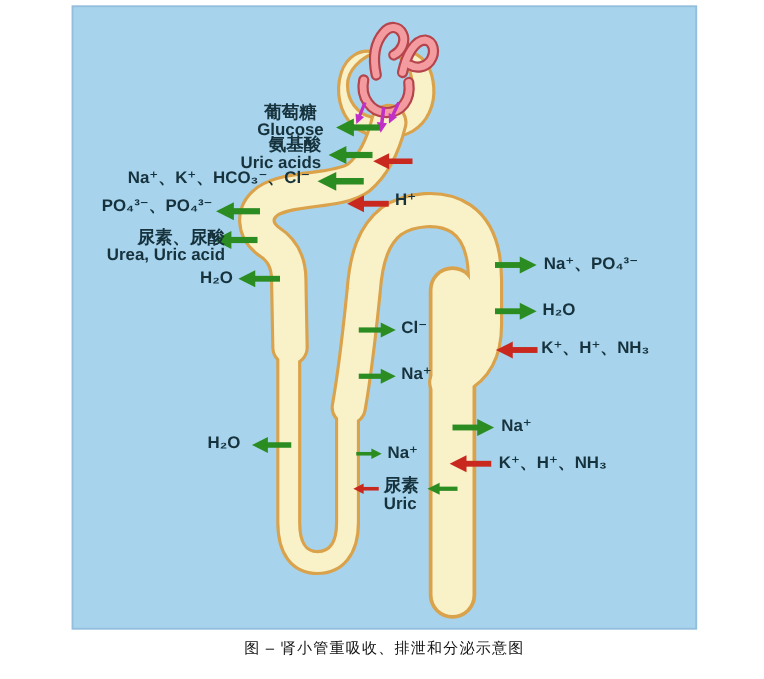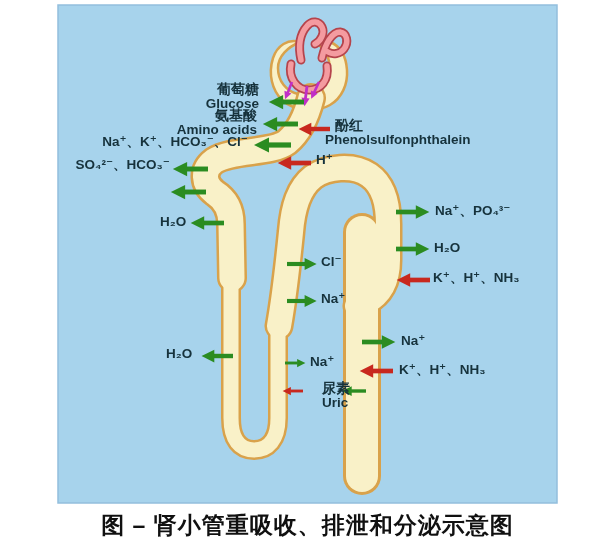--- a/index.html
+++ b/index.html
@@ -11,21 +11,21 @@
   .lbl {
     position:absolute; color:var(--c-text,#16323c); font-weight:bold;
     font-size:13.5px; line-height:14.5px; white-space:nowrap;
   }
   .lbl .line { display:block; }
   .lbl .zh { font-size:14px; }
   .r { text-align:right; }
   .indent { padding-left:10px; }
   .caption {
     position:absolute; left:58px; width:499px; top:510px; text-align:center;
-    font-size:23px; font-weight:bold; color:var(--c-caption,#101010); letter-spacing:1px;
+    font-size:12px; font-weight:normal; color:var(--c-caption,#101010); letter-spacing:1px;
   }
   .arrow-green { fill:var(--c-green,#2b8c21); }
   .arrow-red { fill:var(--c-red,#c8281e); }
   .arrow-magenta { fill:var(--c-magenta,#c12fc7); }
   .tube-outer { stroke:var(--c-tube-border,#d9a24b); fill:none; stroke-linecap:round; stroke-linejoin:round; }
   .tube-inner { stroke:var(--c-tube-fill,#f9f1c8); fill:none; stroke-linecap:round; stroke-linejoin:round; }
   .capsule { fill:var(--c-tube-fill,#f9f1c8); stroke:var(--c-tube-border,#d9a24b); stroke-width:2.5; }
   .vessel-out { stroke:var(--c-glom-outline,#b5444c); fill:none; stroke-width:9; stroke-linecap:round; }
   .vessel-in { stroke:var(--c-glom-pink,#f49ba0); fill:none; stroke-width:5.5; stroke-linecap:round; }
 </style>
@@ -101,53 +101,53 @@
 
     <g>
       <use href="#arrowShape" class="arrow-red" transform="translate(330,129) rotate(180) scale(0.85)"></use>
       <use href="#arrowShape" class="arrow-red" transform="translate(311,163) rotate(180) scale(0.9)"></use>
       <use href="#arrowShape" class="arrow-red" transform="translate(430,280) rotate(180) scale(0.9)"></use>
       <use href="#arrowShape" class="arrow-red" transform="translate(303,391) rotate(180) scale(0.55)"></use>
       <use href="#arrowShape" class="arrow-red" transform="translate(393,371) rotate(180) scale(0.9)"></use>
     </g>
   </svg>
 
-  <div class="lbl r" style="right:352px; top:82px;">
+  <div class="lbl r" style="right:352px; top:82px;text-align:center;">
     <span class="line zh">葡萄糖</span>
     <span class="line">Glucose</span>
   </div>
 
   <div class="lbl r" style="right:354px; top:108px;margin-left:32px;">
     <span class="line zh">氨基酸</span>
-    <span class="line">Amino acids</span>
+    <span class="line">Uric acids</span>
   </div>
 
   <div class="lbl r" style="right:363px; top:135px;margin-left:40px;">Na⁺、K⁺、HCO₃⁻、Cl⁻</div>
 
-  <div class="lbl r" style="right:441px; top:158px;">SO₄²⁻、HCO₃⁻</div>
+  <div class="lbl r" style="right:441px; top:158px;">PO₄³⁻、PO₄³⁻</div>
 
+  <div class="lbl r" style="right:431px; top:182px;">
+    <span class="line zh">尿素、尿酸</span>
+    <span class="line">Urea, Uric acid</span>
+  </div>
 
   <div class="lbl" style="left:160px; top:215px;">H₂O</div>
 
   <div class="lbl" style="left:166px; top:347px;">H₂O</div>
 
-  <div class="lbl" style="left:325px; top:118px;">
-    <span class="line zh indent">酚红</span>
-    <span class="line">Phenolsulfonphthalein</span>
-  </div>
 
   <div class="lbl" style="left:316px; top:153px;">H⁺</div>
 
   <div class="lbl" style="left:321px; top:255px;">Cl⁻</div>
 
   <div class="lbl" style="left:321px; top:292px;">Na⁺</div>
 
   <div class="lbl" style="left:310px; top:355px;">Na⁺</div>
 
-  <div class="lbl" style="left:322px; top:381px;">
+  <div class="lbl" style="left:307px; top:381px;">
     <span class="line zh">尿素</span>
     <span class="line">Uric</span>
   </div>
 
   <div class="lbl" style="left:435px; top:204px;">Na⁺、PO₄³⁻</div>
 
   <div class="lbl" style="left:434px; top:241px;">H₂O</div>
 
   <div class="lbl" style="left:433px; top:271px;">K⁺、H⁺、NH₃</div>
 

